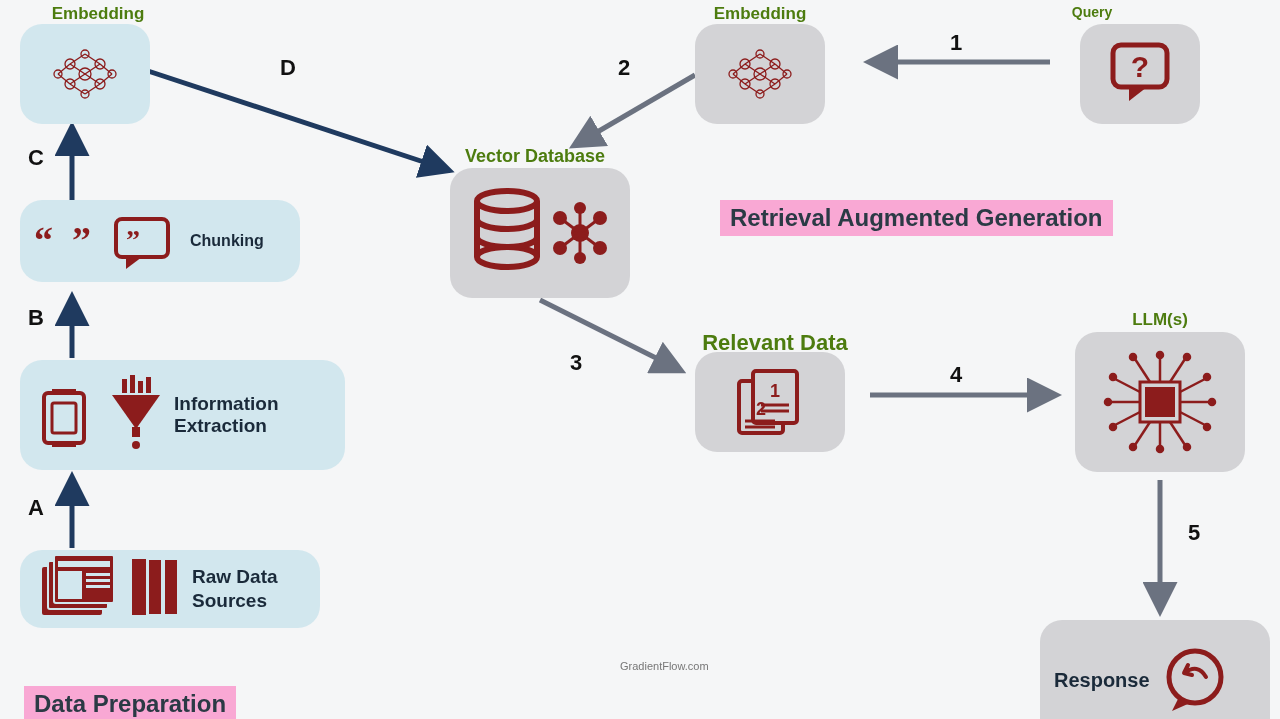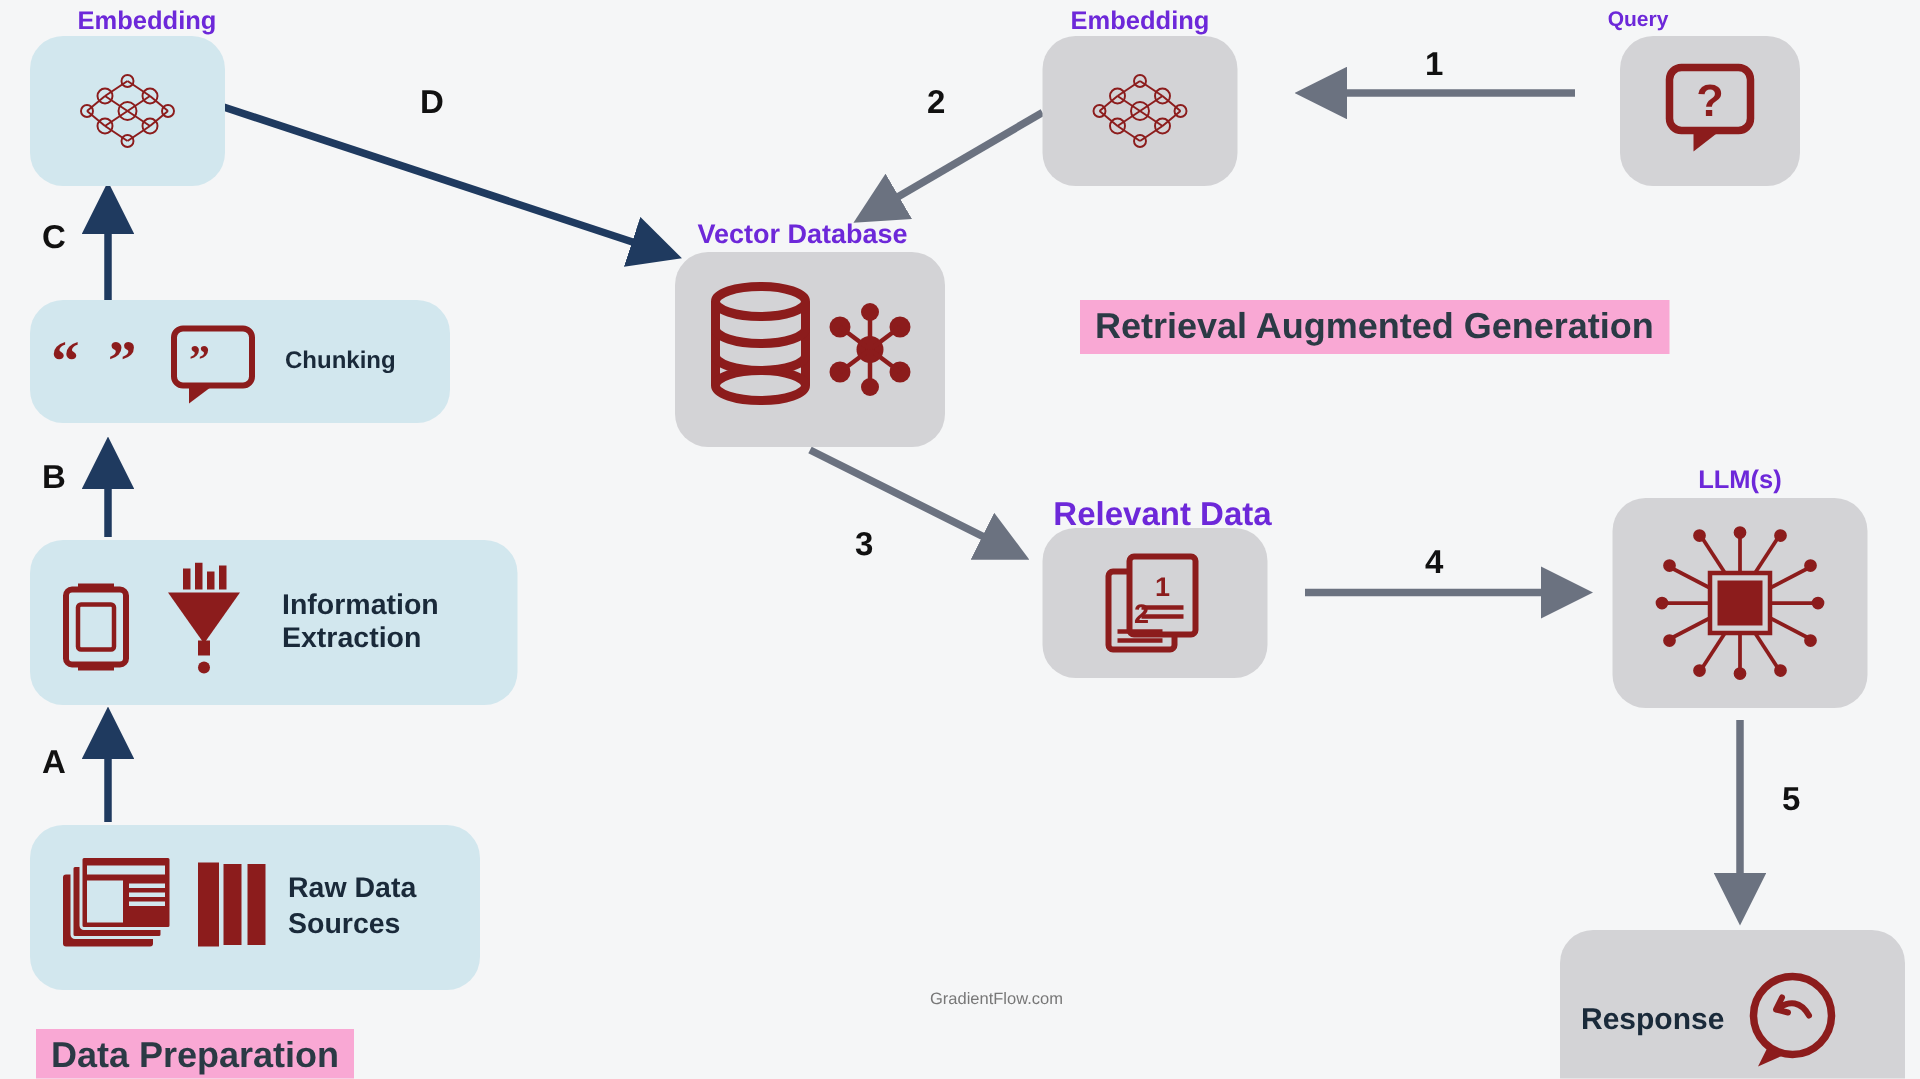--- a/index.html
+++ b/index.html
@@ -22,21 +22,21 @@
   .blue { background: #d2e7ee; }
   .gray { background: #d3d3d6; }
   .node-label {
     font-weight: 700;
     color: #1a2a3a;
   }
   .small-sub { font-size: 11px; color: #2a2a2a; line-height: 1.3; display:block; margin-top:4px; font-weight: normal;}
   .toplabel {
     position: absolute;
     font-weight: 700;
-    color: #6d28d9;
+    color: #4d7c0f;
     text-align: center;
   }
   .steplabel {
     position: absolute;
     font-weight: 900;
     font-size: 22px;
     color: #111;
   }
   .section-title {
     position: absolute;
@@ -140,26 +140,26 @@
       <rect x="18" y="68" width="24" height="4"></rect>
       <path d="M78 20 L126 20 L102 54 Z"></path>
       <rect x="98" y="52" width="8" height="10"></rect>
       <circle cx="102" cy="70" r="4"></circle>
       <rect x="88" y="4" width="5" height="14"></rect>
         <rect x="96" y="0" width="5" height="18"></rect>
       <rect x="104" y="6" width="5" height="12"></rect>
         <rect x="112" y="2" width="5" height="16"></rect>
     </g>
   </svg>
-  <div style="margin-left:14px;">
+  <div style="margin-left:0;">
     <span class="node-label" style="font-size:19px;">Information Extraction</span>
   </div>
 </div>
 
-<div class="node blue" style="left:20px; top:550px; width:300px; height:110px;">
+<div class="node blue" style="left:20px; top:550px; width:300px; height:78px;">
   <svg class="icon" width="150" height="80" viewBox="0 0 150 80">
     <g fill="#8c1c1c">
       <rect x="8" y="18" width="60" height="48" rx="2"></rect>
       <rect x="14" y="12" width="60" height="48" rx="2" fill="#8c1c1c" stroke="#d2e7ee" stroke-width="2"></rect>
       <rect x="20" y="6" width="60" height="48" rx="2" fill="#8c1c1c" stroke="#d2e7ee" stroke-width="2"></rect>
       <rect x="24" y="12" width="52" height="6" fill="#d2e7ee"></rect>
       <rect x="24" y="22" width="24" height="28" fill="#d2e7ee"></rect>
       <rect x="52" y="24" width="24" height="3" fill="#d2e7ee"></rect>
       <rect x="52" y="30" width="24" height="3" fill="#d2e7ee"></rect>
       <rect x="52" y="36" width="24" height="3" fill="#d2e7ee"></rect>

